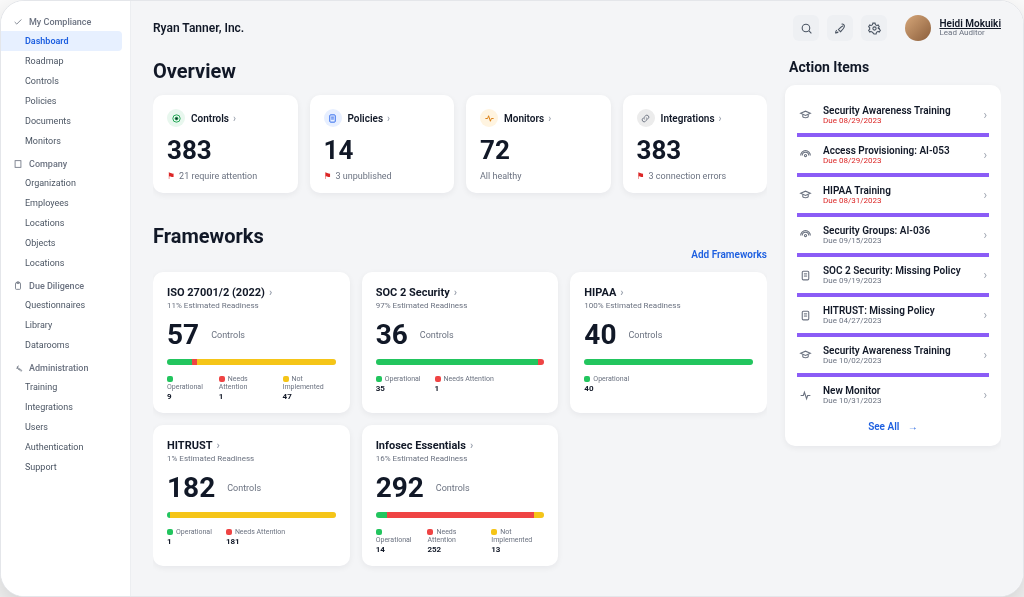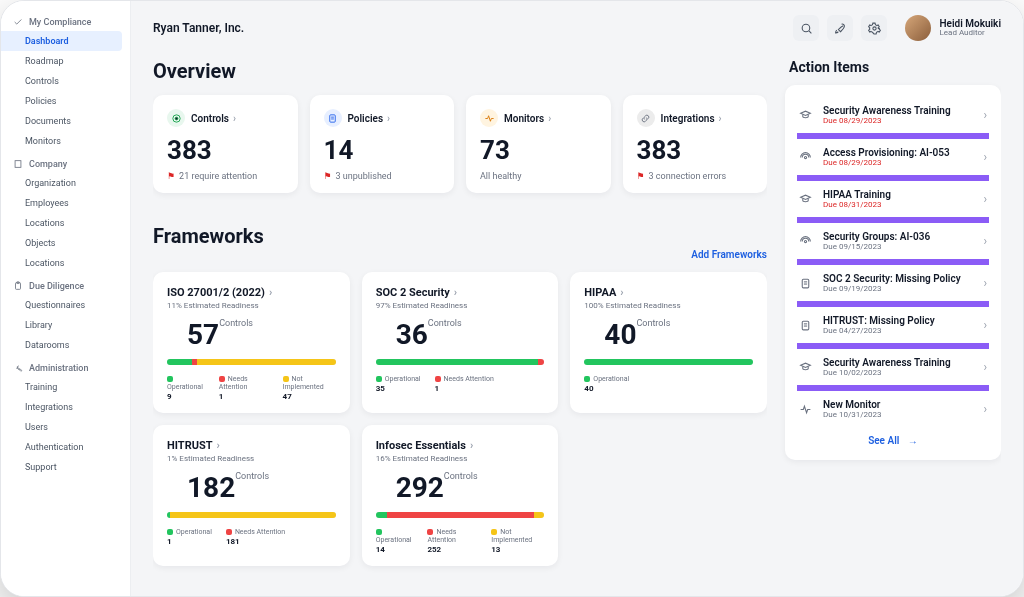--- a/index.html
+++ b/index.html
@@ -10,52 +10,52 @@
   .side-item { font-size:9px; color:#4b5563; padding:5px 10px 5px 24px; cursor:pointer; }
   .side-item.active { background:#e7f0ff; color:#1d5fe0; font-weight:600; border-radius:0 4px 4px 0; margin-right:8px; }
   .main { flex:1; background:#f4f5f7; padding:14px 22px 0 22px; overflow:hidden; display:flex; flex-direction:column; }
   .topbar { display:flex; align-items:center; justify-content:space-between; padding:0 0 12px 0; }
   .org-name { font-size:12px; font-weight:600; color:#111827; }
   .top-actions { display:flex; align-items:center; gap:8px; }
   .icon-btn { width:26px; height:26px; border-radius:6px; background:#eef0f3; display:flex; align-items:center; justify-content:center; cursor:pointer; color:#4b5563; }
   .user { display:flex; align-items:center; gap:8px; margin-left:10px; }
   .avatar { width:26px; height:26px; border-radius:50%; background:linear-gradient(135deg,#d6a77a,#8b5e3b); }
   .user-text { line-height:1.1; }
-  .user-name { font-size:10px; font-weight:600; color:#111827; }
+  .user-name { font-size:10px; font-weight:600; color:#111827;text-decoration:underline; }
   .user-role { font-size:8px; color:#6b7280; }
   .content { flex:1; display:flex; gap:18px; overflow:hidden; }
   .left { flex:1; overflow:hidden; }
   .right { width:216px; }
   h2.section { font-size:20px; font-weight:700; color:#111827; margin:6px 0 12px 0; }
   .overview-grid { display:flex; gap:12px; margin-bottom:18px; }
   .ovcard { flex:1; background:#fff; border-radius:10px; padding:14px 14px 12px 14px; box-shadow:0 2px 6px rgba(17,24,39,.06); cursor:pointer; }
   .ovhead { display:flex; align-items:center; gap:6px; font-size:10px; font-weight:600; color:#111827; margin-bottom:8px; }
   .ovhead .chev { color:#9ca3af; margin-left:-2px; }
   .ovicon { width:18px; height:18px; border-radius:50%; display:flex; align-items:center; justify-content:center; }
   .ovnum { font-size:26px; font-weight:700; color:#111827; margin-bottom:6px; }
   .ovfoot { font-size:9px; color:#6b7280; display:flex; align-items:center; gap:4px; }
   .flag { color:#dc2626; }
   .frameworks-hdr { display:flex; align-items:center; justify-content:space-between; margin:6px 0 12px 0; }
   .add-fw { font-size:10px; color:#1d5fe0; font-weight:600; cursor:pointer;margin-top:38px; }
   .fw-grid { display:grid; grid-template-columns:repeat(3,1fr); gap:12px; }
   .fwcard { background:#fff; border-radius:10px; padding:14px 14px 12px 14px; box-shadow:0 2px 6px rgba(17,24,39,.06); cursor:pointer; }
   .fwname { font-size:11px; font-weight:700; color:#111827; display:flex; align-items:center; gap:4px; }
   .fwsub { font-size:8px; color:#6b7280; margin-top:2px; }
-  .fwnum-row { display:flex; align-items:flex-start; gap:0; margin-top:8px;margin-left:20px; }
+  .fwnum-row { display:flex; align-items:center; gap:12px; margin-top:8px; }
   .fwnum { font-size:28px; font-weight:700; color:#111827; }
   .fwnum-lbl { font-size:9px; color:#6b7280; }
   .bar { height:6px; border-radius:3px; background:#e5e7eb; display:flex; overflow:hidden; margin-top:8px; }
   .seg { height:100%; }
   .legend { display:flex; gap:14px; margin-top:10px; }
   .leg { font-size:7px; color:#6b7280; }
   .leg .dot { width:6px;height:6px;border-radius:2px;display:inline-block;margin-right:3px;vertical-align:middle; }
   .leg .n { font-weight:700; color:#111827; display:block; font-size:8px; margin-top:1px; }
   .action-panel { background:#fff; border-radius:10px; padding:12px 12px; box-shadow:0 2px 6px rgba(17,24,39,.06); }
   .action-title { font-size:14px; font-weight:700; color:#111827; margin:6px 0 10px 4px; }
-  .aitem { display:flex; align-items:center; gap:8px; padding:8px 2px; border-bottom:6px solid #8b5cf6; cursor:pointer; }
+  .aitem { display:flex; align-items:center; gap:8px; padding:8px 2px; border-bottom:4px solid #8b5cf6; cursor:pointer; }
   .aitem:last-of-type { border-bottom:none; }
   .aicon { width:16px; color:#6b7280; text-align:center; flex-shrink:0; }
   .abody { flex:1; min-width:0; }
   .aname { font-size:10px; font-weight:600; color:#111827; white-space:nowrap; overflow:hidden; text-overflow:ellipsis; }
   .adue { font-size:8px; color:#6b7280; }
   .adue.overdue { color:#dc2626; }
   .achev { color:#9ca3af; font-size:12px; }
   .see-all { text-align:center; font-size:10px; color:#1d5fe0; font-weight:600; padding:8px 0 2px 0; cursor:pointer; }
   svg { display:block; }
 </style>
@@ -196,21 +196,21 @@
             <div class="ovcard">
     <div class="ovhead">
       <span class="ovicon" style="background:#fff4e0">
                   <svg width="11" height="11" viewBox="0 0 24 24" fill="none" stroke="#d97706" stroke-width="2">
                     <polyline points="3 12 8 12 10 6 14 18 16 12 21 12"></polyline>
                   </svg>
                 </span>
       <span>Monitors</span>
       <span class="chev">›</span>
     </div>
-    <div class="ovnum">73</div>
+    <div class="ovnum">72</div>
     <div class="ovfoot">
 
       <span>All healthy</span>
     </div>
             </div>
             <div class="ovcard">
     <div class="ovhead">
       <span class="ovicon" style="background:#ececec">
                   <svg width="11" height="11" viewBox="0 0 24 24" fill="none" stroke="#6b7280" stroke-width="2">
                     <path d="M10 14a4 4 0 0 1 0-6l2-2a4 4 0 0 1 6 6l-1 1"></path>

